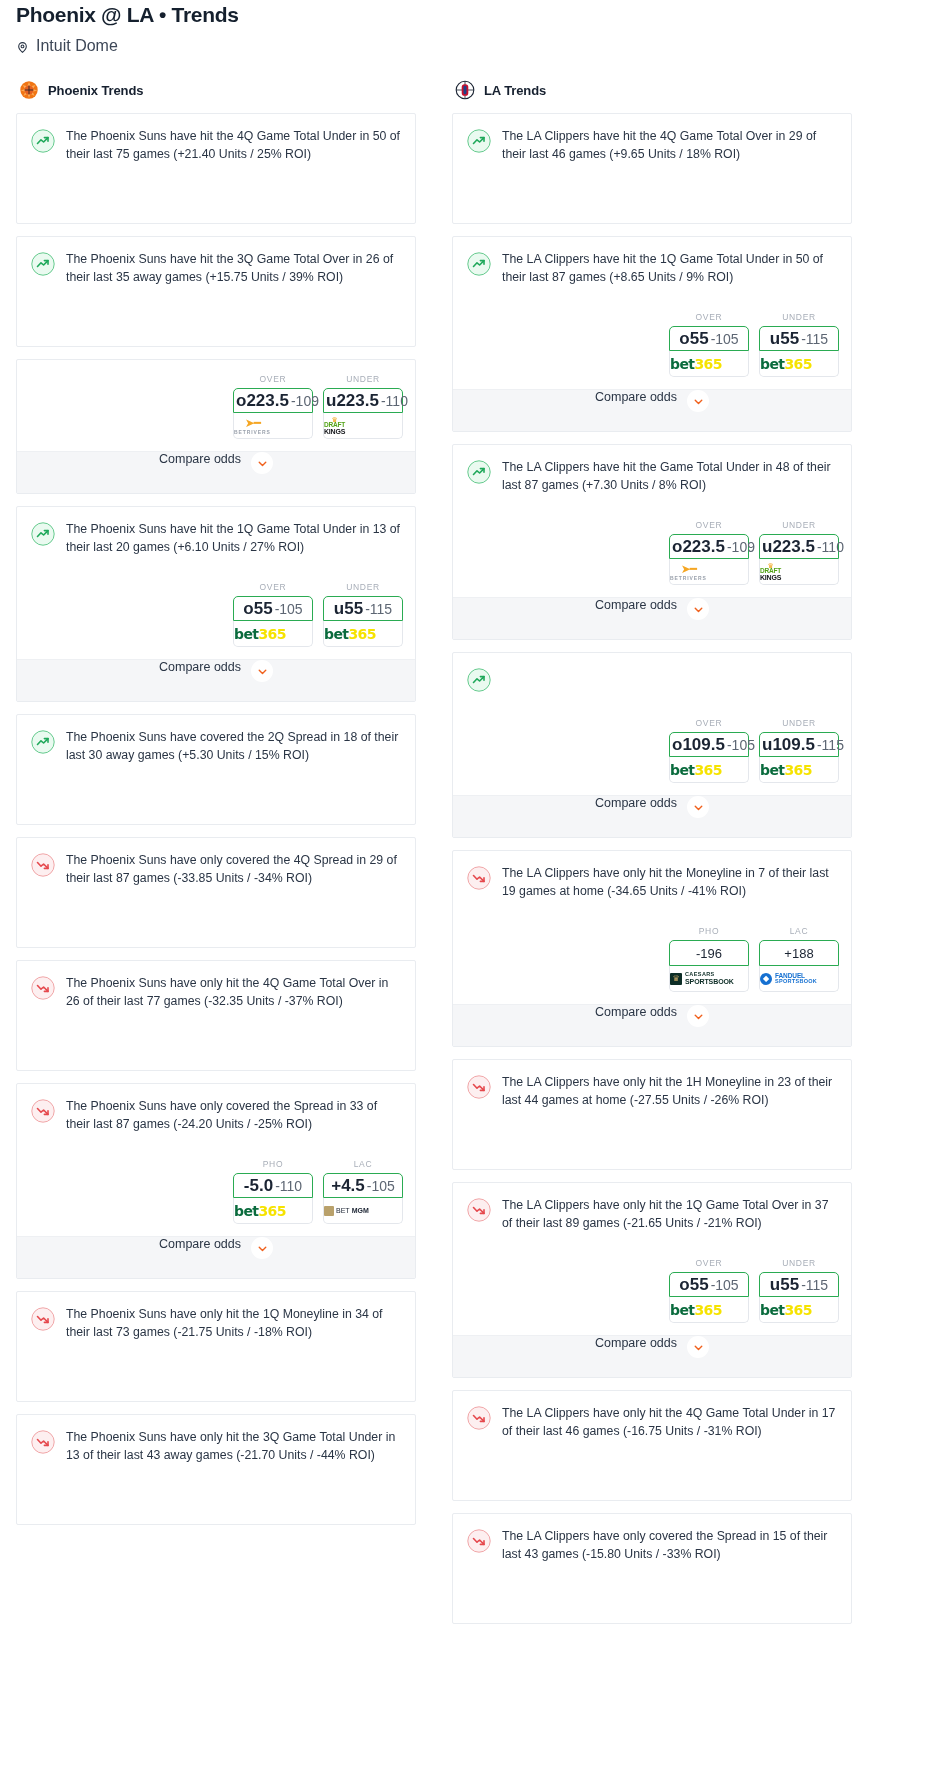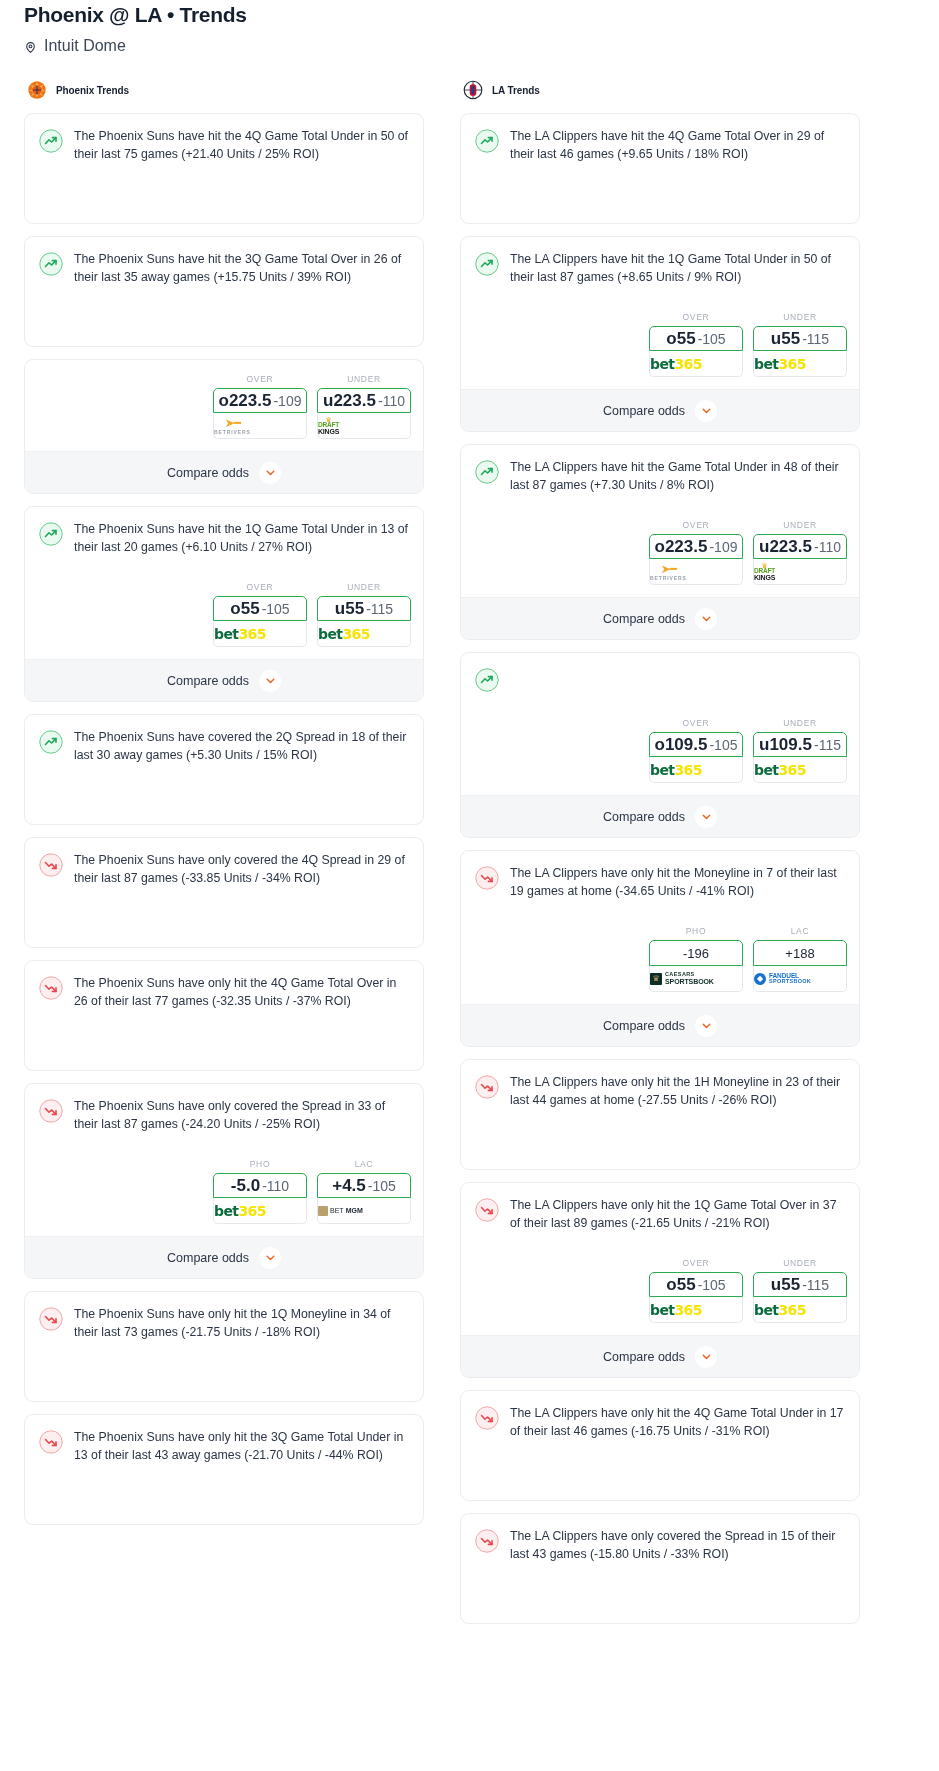--- a/index.html
+++ b/index.html
@@ -3,21 +3,21 @@
 <meta charset="utf-8">
 <style>
   * { box-sizing: border-box; margin: 0; padding: 0; }
   body {
     width: 939px;
     background: #ffffff;
     font-family: "Liberation Sans", sans-serif;
     color: #1b2433;
     -webkit-font-smoothing: antialiased;
   }
-  .page { padding: 0 0 10px 10px; }
+  .page { padding: 0 0 10px 2px; }
 
   
   .page-header { padding: 2px 14px 0 14px; }
   .page-title {
     font-size: 21px;
     font-weight: 700;
     letter-spacing: -0.3px;
     color: #15202e;
     line-height: 26px;
   }
@@ -28,45 +28,45 @@
     margin-top: 9px;
   }
   .venue-label { font-size: 16px; color: #3d4757; }
   .pin-icon { width: 13px; height: 13px; display: block; }
 
   
   .columns { display: flex; gap: 36px; padding: 0 14px; margin-top: 24px; align-items: flex-start; }
   .col { width: 400px; flex: 0 0 400px; }
 
   .col-header { display: flex; align-items: center; gap: 8px; margin-bottom: 12px; padding-left: 2px; }
-  .col-title { font-size: 10px; font-weight: 700; color: #16202f; letter-spacing: -0.1px; }
+  .col-title { font-size: 13px; font-weight: 700; color: #16202f; letter-spacing: -0.1px; }
   .team-logo { width: 22px; height: 22px; flex: 0 0 22px; }
 
   
   .trend-card {
     border: 1px solid #e9ecf0;
-    border-radius: 9px;
+    border-radius: 2px;
     background: #fff;
     margin-bottom: 12px;
     overflow: hidden;
   }
   .trend-body { display: flex; gap: 11px; padding: 14px 14px 12px 14px; }
   .trend-icon { width: 24px; height: 24px; flex: 0 0 24px; margin-top: 1px; }
   .trend-text { font-size: 12.3px; line-height: 17.5px; color: #2a3545; }
   .trend-filler { height: 48px; }
   .trend-filler.tiny { height: 10px; }
 
   
   .odds-row {
     display: flex;
     justify-content: flex-end;
     gap: 10px;
     padding: 4px 12px 12px 12px;
   }
-  .odds-cell { width: 94px; }
+  .odds-cell { width: 80px; }
   .odds-cap {
     font-size: 8.5px;
     letter-spacing: 0.7px;
     color: #a8aeb8;
     text-align: center;
     margin-bottom: 4px;
     font-weight: 400;
   }
   .odds-box {
     border: 1px solid #2aab52;
@@ -116,21 +116,20 @@
   .logo-mgm .mark { width: 10px; height: 10px; background: #b9a16b; border-radius: 1px; }
   .logo-mgm .t1 { font-size: 7px; font-weight: 500; color: #1b2433; }
   .logo-mgm .t2 { font-size: 7px; font-weight: 800; color: #1b2433; }
 
   
   .compare-bar {
     background: #f5f6f8;
     border-top: 1px solid #eef0f3;
     height: 42px;
     display: flex;
-    align-items: center;
     justify-content: center;
     gap: 10px;
     cursor: pointer;
   }
   .compare-label { font-size: 12.5px; color: #2a3545; }
   .chev-circle {
     width: 22px; height: 22px; border-radius: 50%;
     background: #ffffff;
     display: flex; align-items: center; justify-content: center;
   }

